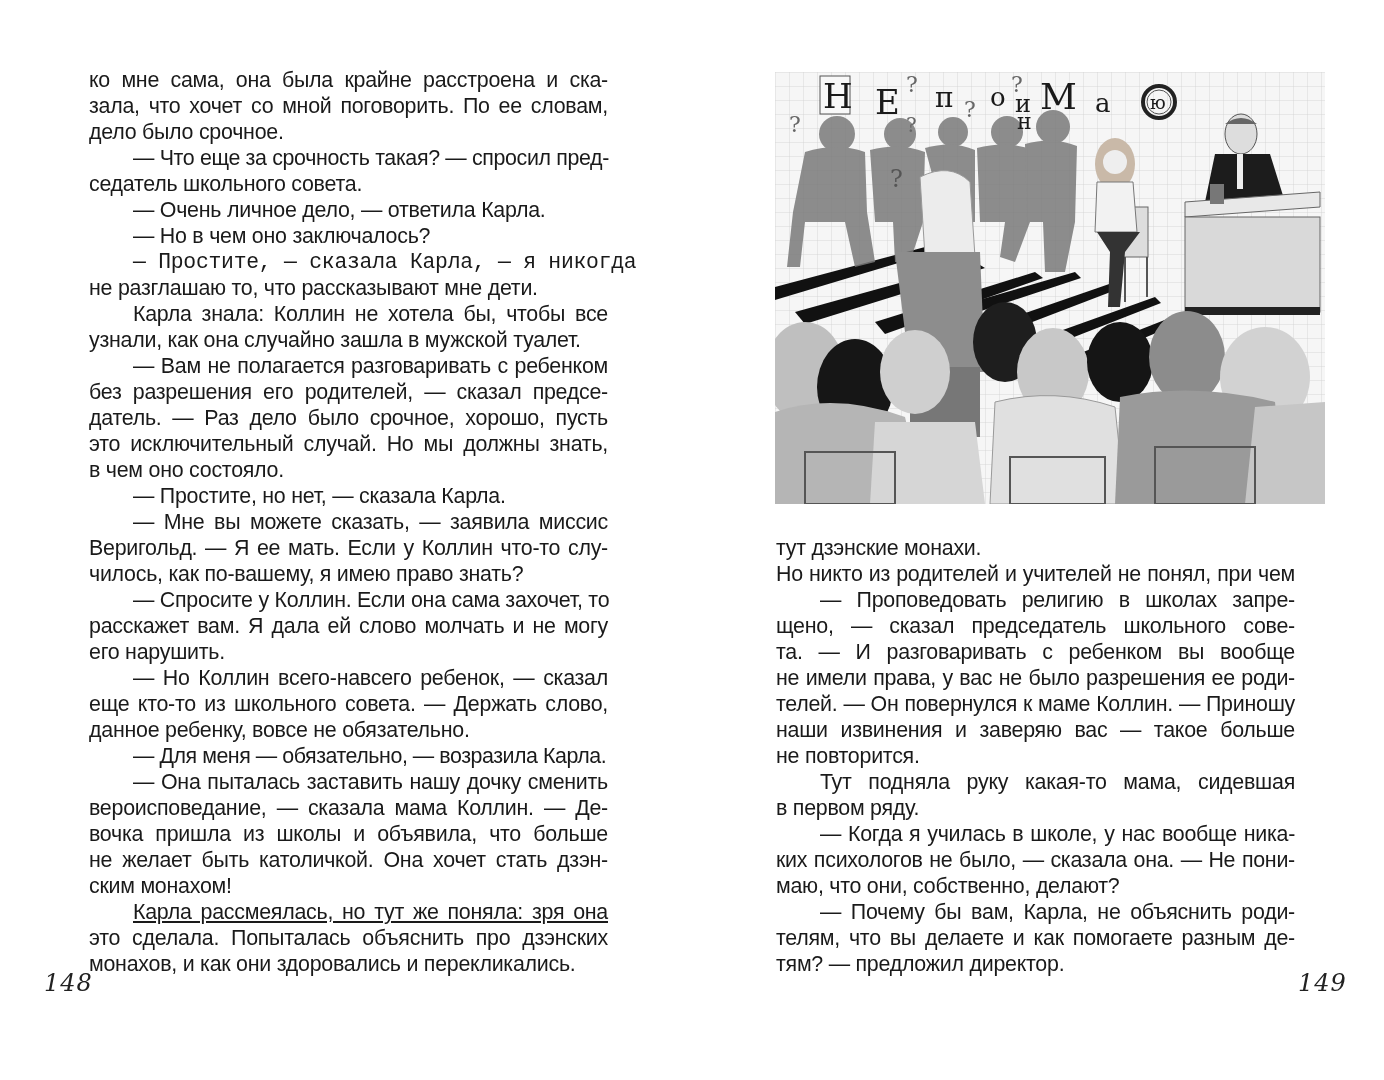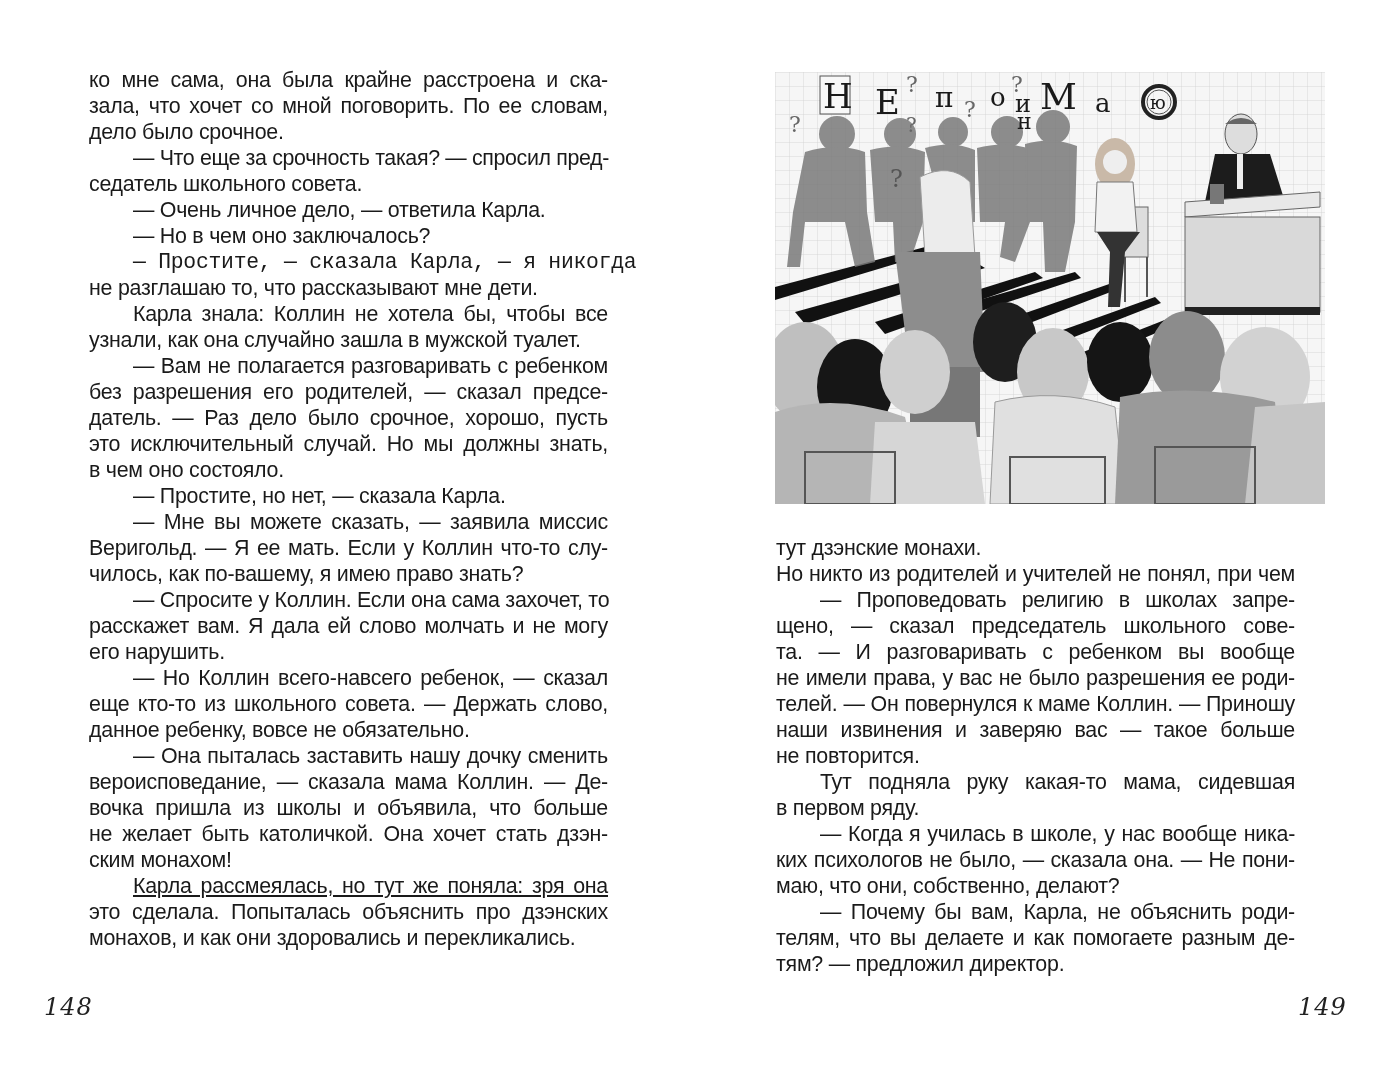--- a/index.html
+++ b/index.html
@@ -13,21 +13,21 @@
   .column {
     position: absolute; width: 519px;
     font-size: 21.4px; line-height: 26px; letter-spacing: -0.25px;
     text-align: justify; hyphens: manual;
   }
   .page-left .column { left: 89px; top: 67px; }
   .page-right .column { left: 84px; top: 535px; }
   .column .line { display: block; text-align: justify; text-align-last: justify; white-space: nowrap; }
   .column .line.last { text-align-last: left; }
   .folio {
-    position: absolute; top: 993px; font-family: "DejaVu Serif", serif; font-style: italic;
+    position: absolute; top: 969px; font-family: "DejaVu Serif", serif; font-style: italic;
     font-size: 24px; color: #222; letter-spacing: 1px;
   }
   .page-left .folio { left: 44px; }
   .page-right .folio { left: 606px; }
   .illustration { position: absolute; left: 83px; top: 72px; width: 550px; height: 432px; }
 </style>
 </head>
 <body>
 
 <div class="page page-left">
@@ -51,20 +51,21 @@
       <span class="line last" style="padding-left: 44px;">— Простите, но нет, — сказала Карла.</span>
       <span class="line" style="padding-left: 44px;">— Мне вы можете сказать, — заявила миссис</span>
       <span class="line">Веригольд. — Я ее мать. Если у Коллин что-то слу-</span>
       <span class="line last">чилось, как по-вашему, я имею право знать?</span>
       <span class="line" style="padding-left: 44px;">— Спросите у Коллин. Если она сама захочет, то</span>
       <span class="line">расскажет вам. Я дала ей слово молчать и не могу</span>
       <span class="line last">его нарушить.</span>
       <span class="line" style="padding-left: 44px;">— Но Коллин всего-навсего ребенок, — сказал</span>
       <span class="line">еще кто-то из школьного совета. — Держать слово,</span>
       <span class="line last">данное ребенку, вовсе не обязательно.</span>
+      <span class="line last" style="padding-left: 44px; letter-spacing: -0.45px;">— Для меня — обязательно, — возразила Карла.</span>
       <span class="line" style="padding-left: 44px;">— Она пыталась заставить нашу дочку сменить</span>
       <span class="line">вероисповедание, — сказала мама Коллин. — Де-</span>
       <span class="line">вочка пришла из школы и объявила, что больше</span>
       <span class="line">не желает быть католичкой. Она хочет стать дзэн-</span>
       <span class="line last">ским монахом!</span>
       <span class="line" style="padding-left: 44px; text-decoration: underline;">Карла рассмеялась, но тут же поняла: зря она</span>
       <span class="line">это сделала. Попыталась объяснить про дзэнских</span>
       <span class="line last">монахов, и как они здоровались и перекликались.</span>
     </div>
   <div class="folio">148</div>

